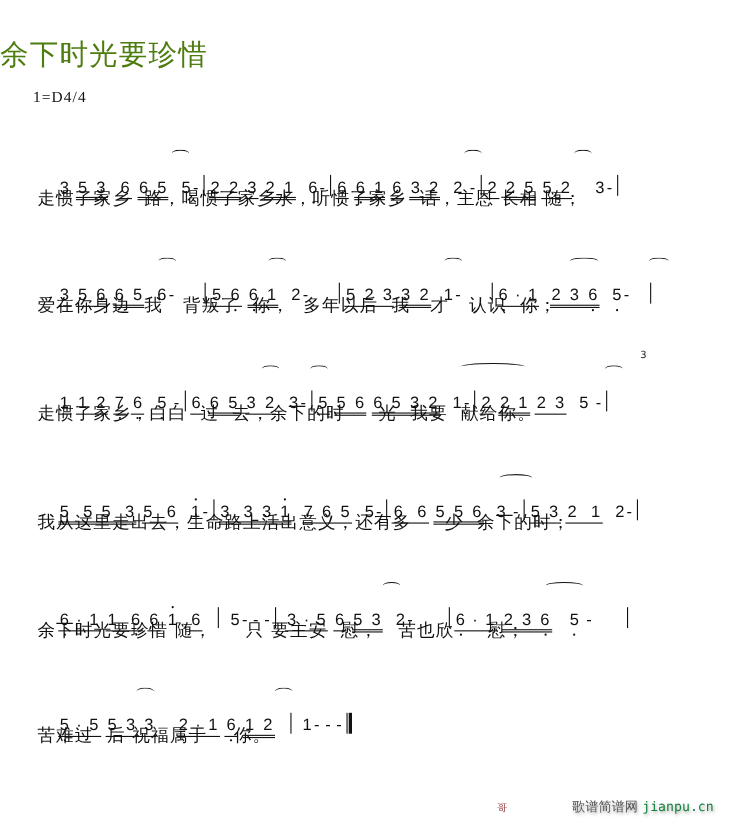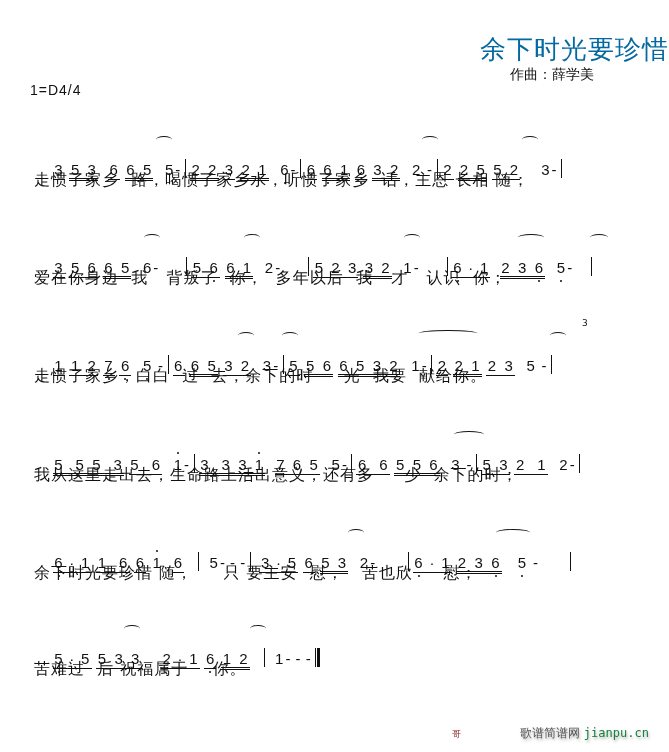--- a/index.html
+++ b/index.html
@@ -1,26 +1,26 @@
 <!DOCTYPE html>
 <html><head>
 <meta charset="utf-8">
 <style>
   html, body { margin: 0; padding: 0; }
   body {
     width: 669px; height: 752px; background: #ffffff; position: relative; overflow: hidden;
     font-family: "DejaVu Sans", sans-serif; color: #111;
   }
   .title {
-    position: absolute; left: 0; width: 669px; top: 32px; text-align: right;
-    font-size: 26px; letter-spacing: 1px; color: #0369a1;
+    position: absolute; left: 0; width: 669px; top: 32px; text-align: left;
+    font-size: 26px; letter-spacing: 1px; color: #4d7c0f;
   }
   .key {
     position: absolute; left: 30px; top: 82px; font-size: 14px;
-    font-family: Liberation Sans, sans-serif; letter-spacing: 1px;
+    font-family: Liberation Serif, serif; letter-spacing: 1px;
   }
   .credits { position: absolute; left: 510px; top: 64px; font-size: 14px; line-height: 20px; }
   .row { position: absolute; left: 34px; height: 70px; }
   .notes {
     position: absolute; top: 0; left: 0; white-space: pre;
     font-family: "Liberation Sans", sans-serif; font-size: 15px; letter-spacing: 0.5px;
   }
   .note { display: inline-block; position: relative; text-align: center; min-width: 12px; }
   .note.low::after {
     content: ""; position: absolute; left: 50%; bottom: -6px; width: 2px; height: 2px;
@@ -49,21 +49,20 @@
   }
   .watermark .dom { color: #15803d; font-family: "DejaVu Sans Mono", monospace; }
   .mark-left { position: absolute; left: 452px; top: 728px; font-size: 9px; color: #8b1a1a; }
 </style>
 </head>
 <body>
 
 <div class="title">余下时光要珍惜</div>
 <div class="key">1=D4/4</div>
 <div class="credits">
-  <div>作曲：薛学美</div>
 </div>
 
 <div class="row" style="top:142px;">
   <div class="notes">
     <span class="grp"><span class="note u1">3</span> <span class="u2"><span class="note">5</span> <span class="note">3</span></span></span><span class="grp"><span class="note u1">6</span> <span class="u2"><span class="note">6</span> <span class="note">5</span></span></span><span class="note">5</span>-<span class="bar"></span><span class="grp"><span class="u2"><span class="note">2</span> <span class="note">2</span></span> <span class="u1"><span class="note">3</span></span> <span class="u2"><span class="note">2</span> <span class="note">1</span></span></span><span class="note low">6</span>-<span class="bar"></span><span class="grp"><span class="u1"><span class="note low">6</span></span> <span class="u2"><span class="note low">6</span> <span class="note">1</span></span> <span class="u1"><span class="note low">6</span></span> <span class="u2"><span class="note">3</span> <span class="note">2</span></span></span><span class="note">2</span> -<span class="bar"></span><span class="grp"><span class="u1"><span class="note">2</span></span> <span class="u2"><span class="note">2</span> <span class="note">5</span></span> <span class="u1"><span class="note">5</span> <span class="note">2</span></span></span>  <span class="note">3</span>-<span class="bar"></span>
   </div>
   <div class="slur" style="left:122px; top:-6px; width:16px;"></div>
   <div class="slur" style="left:388px; top:-6px; width:16px;"></div>
   <div class="slur" style="left:488px; top:-6px; width:16px;"></div>
   <div class="lyrics">走惯了家乡  路，喝惯了家乡水，听惯了家乡  话，主恩 长相 随；</div>

